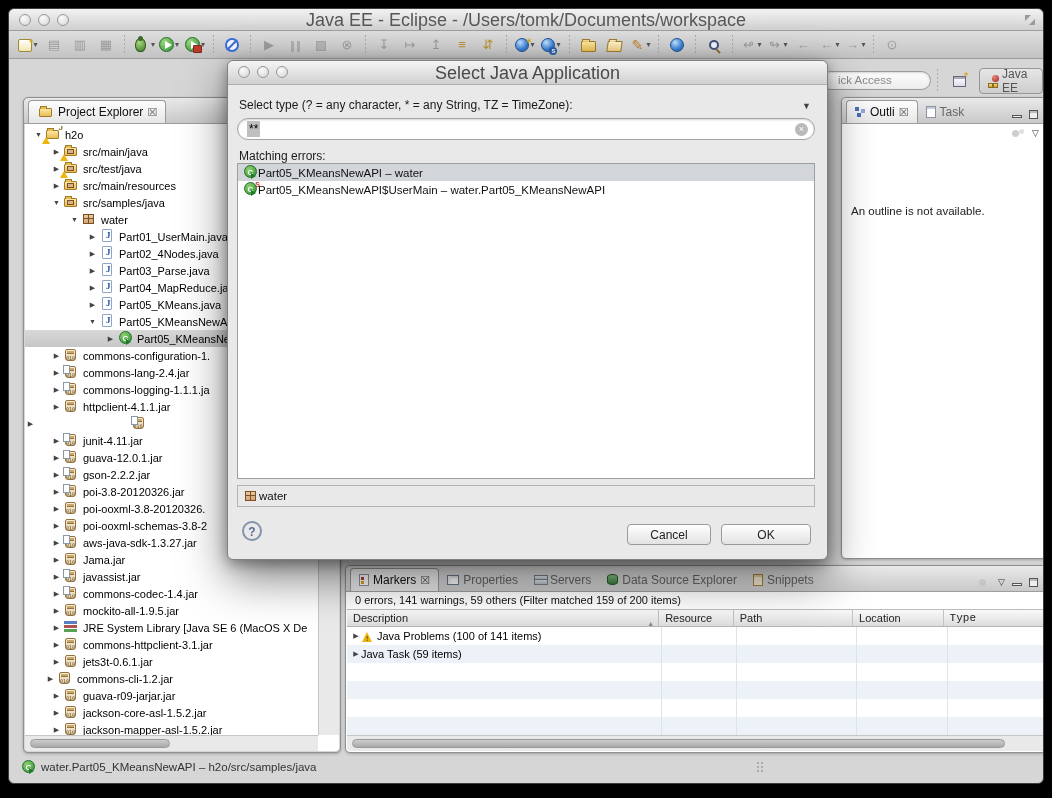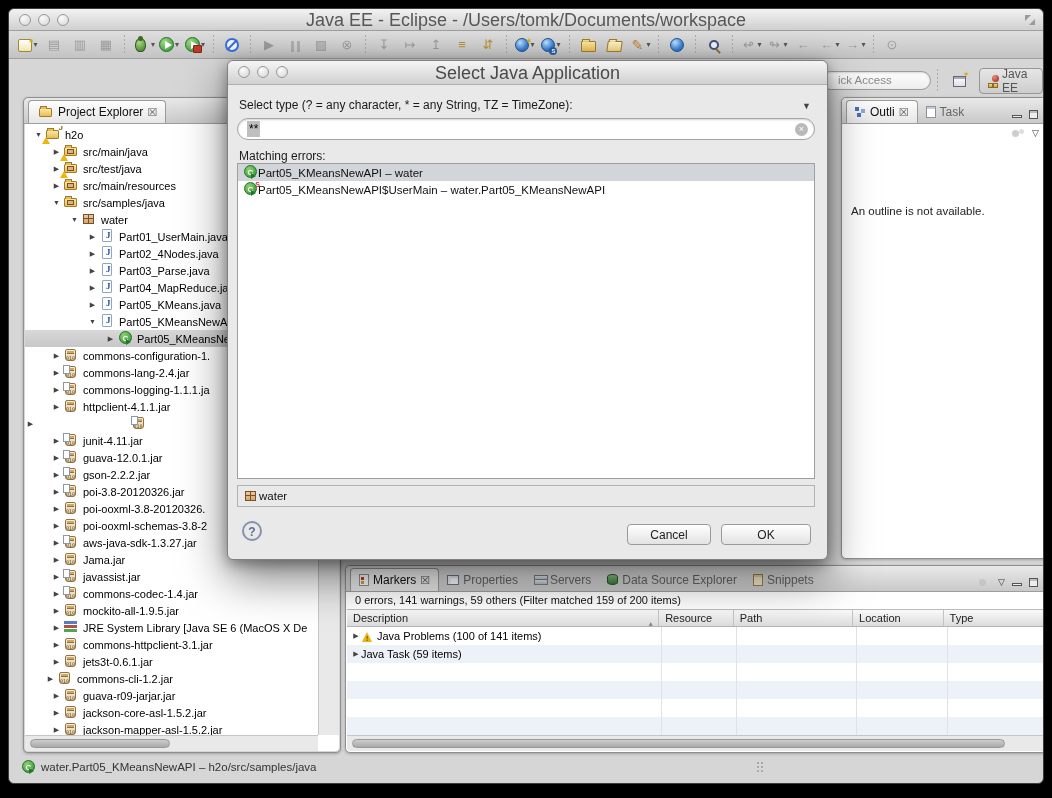--- a/index.html
+++ b/index.html
@@ -705,21 +705,21 @@
         <span class="maxbox"></span>
       </div>
     </div>
     <div id="mkBody">
       <div id="mkSummary">0 errors, 141 warnings, 59 others (Filter matched 159 of 200 items)</div>
       <div id="mkHead">
           <div class="mkh" style="width: 314px;">Description<span class="sortind">▲</span></div>
           <div class="mkh" style="width: 75px;">Resource</div>
           <div class="mkh" style="width: 120px;">Path</div>
           <div class="mkh" style="width: 91px;">Location</div>
-          <div class="mkh" style="width: 102px;">Type</div>
+          <div class="mkh" style="width: 102px; font-family: Liberation Mono, monospace;">Type</div>
         </div>
       <div id="mkRows">
           <div class="mrow">
             <span class="arr">▶</span>
             <span class="warnti"></span>
             <span>Java Problems (100 of 141 items)</span>
           </div>
           <div class="mrow alt">
             <span class="arr">▶</span>
             <span>Java Task (59 items)</span>

